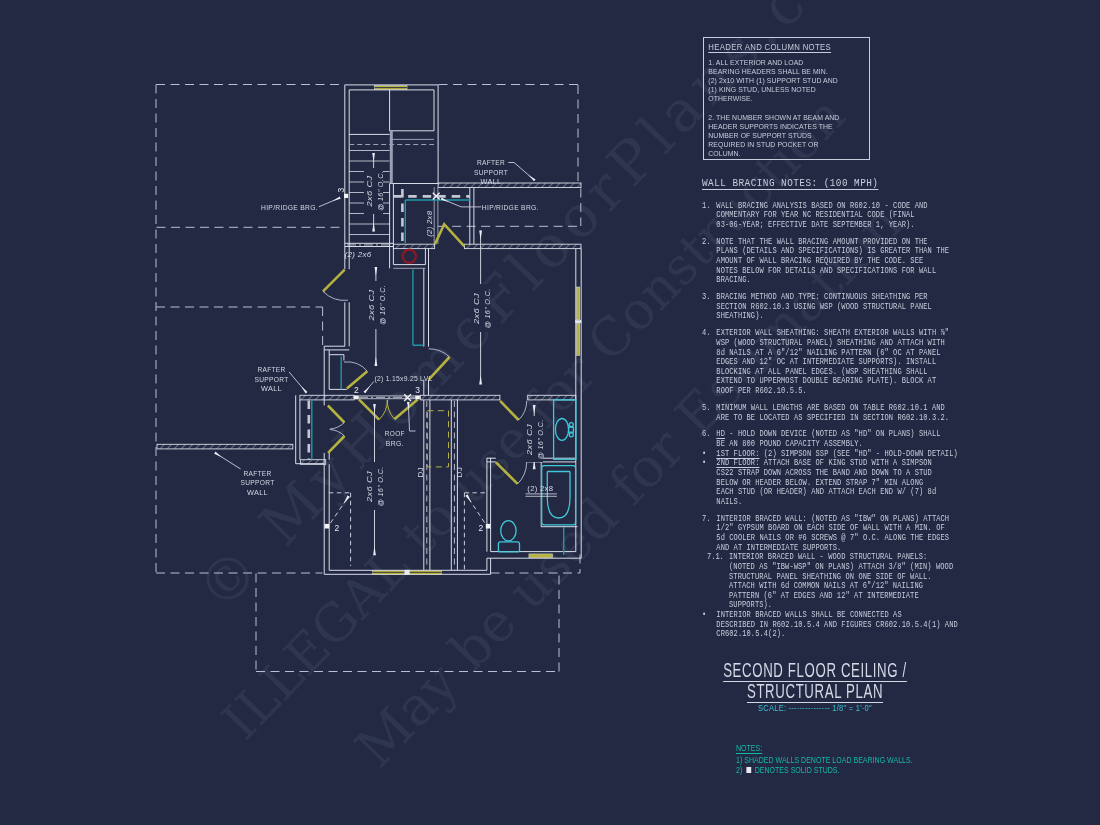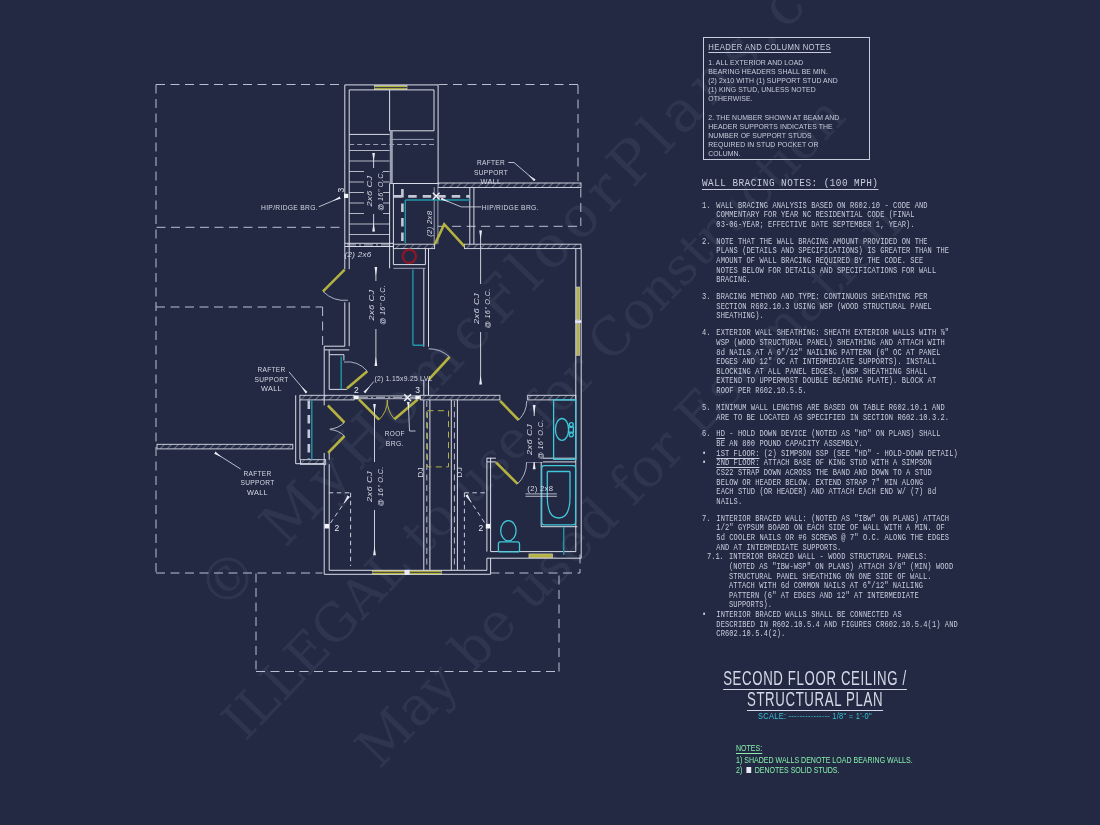--- a/index.html
+++ b/index.html
@@ -52,28 +52,28 @@
   .br-body{transform:scaleX(.82);transform-origin:0 0;width:122%;}
   .br-item{display:flex;margin-top:0;}
   .br-item.gap{margin-top:7.3px;}
   .br-num{width:17.5px;flex:none;font-size:8.6px;line-height:9.62px;}
   .br-num.bullet{font-size:8.6px;}
   .br-sub .br-num{width:27px;margin-left:6px;}
   .br-lines{flex:1;}
   .br-line{font-size:8.6px;line-height:9.62px;white-space:nowrap;letter-spacing:.1px;}
   .u{text-decoration:underline;text-underline-offset:1.5px;}
   
-  #titleblock{left:660px;top:658px;width:310px;text-align:center;color:#d5d9e7;margin-top:8px;}
+  #titleblock{left:660px;top:658px;width:310px;text-align:center;color:#d5d9e7;}
   .tb1{font-size:21px;letter-spacing:1px;white-space:nowrap;transform:scaleX(.63);transform-origin:50% 0;
        text-decoration:underline;text-underline-offset:4px;text-decoration-thickness:1px;}
   .tb2{font-size:21px;letter-spacing:1px;white-space:nowrap;transform:scaleX(.63);transform-origin:50% 0;
        text-decoration:underline;text-underline-offset:4px;text-decoration-thickness:1px;margin-top:-3px;}
   .tbscale{margin-top:0px;font-size:8.3px;color:#35c2d6;letter-spacing:.3px;transform:scaleX(.9);transform-origin:50% 0;white-space:nowrap;}
   
-  #bottomnotes{left:736px;top:743px;width:240px;color:#86efac;}
+  #bottomnotes{left:736px;top:743px;width:240px;color:#14b8a6;}
   .bn-in{transform:scaleX(.8);transform-origin:0 0;width:125%;}
   .bn-title{font-size:8.8px;text-decoration:underline;text-underline-offset:2px;margin-bottom:2px;}
   .bn-line{font-size:8.8px;line-height:10px;white-space:nowrap;}
   .stud-sq{display:inline-block;width:6.5px;height:6.5px;background:#e8ebf3;margin:0 4px 0 5px;}
 </style>
 </head>
 <body>
 
 <div class="sheet">
 

